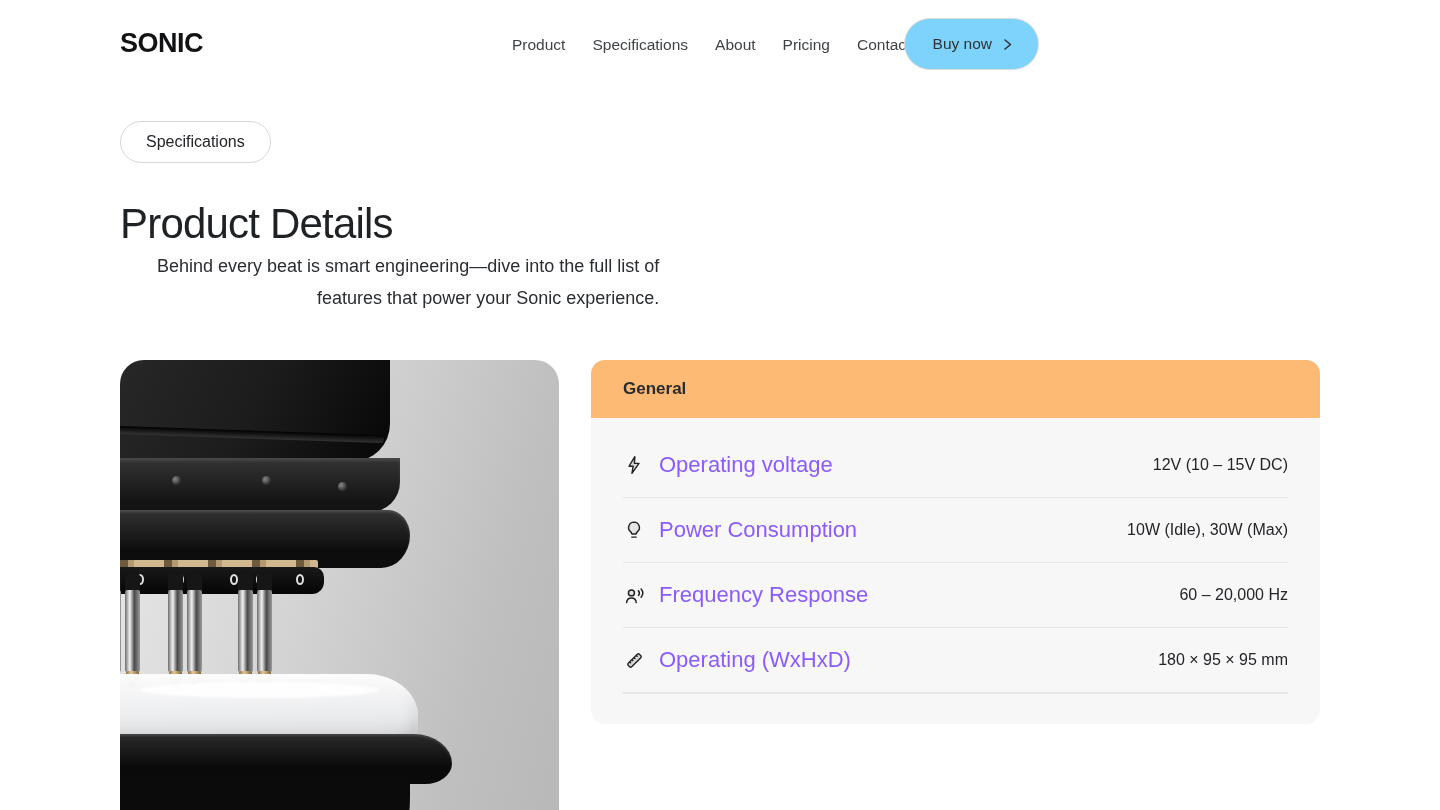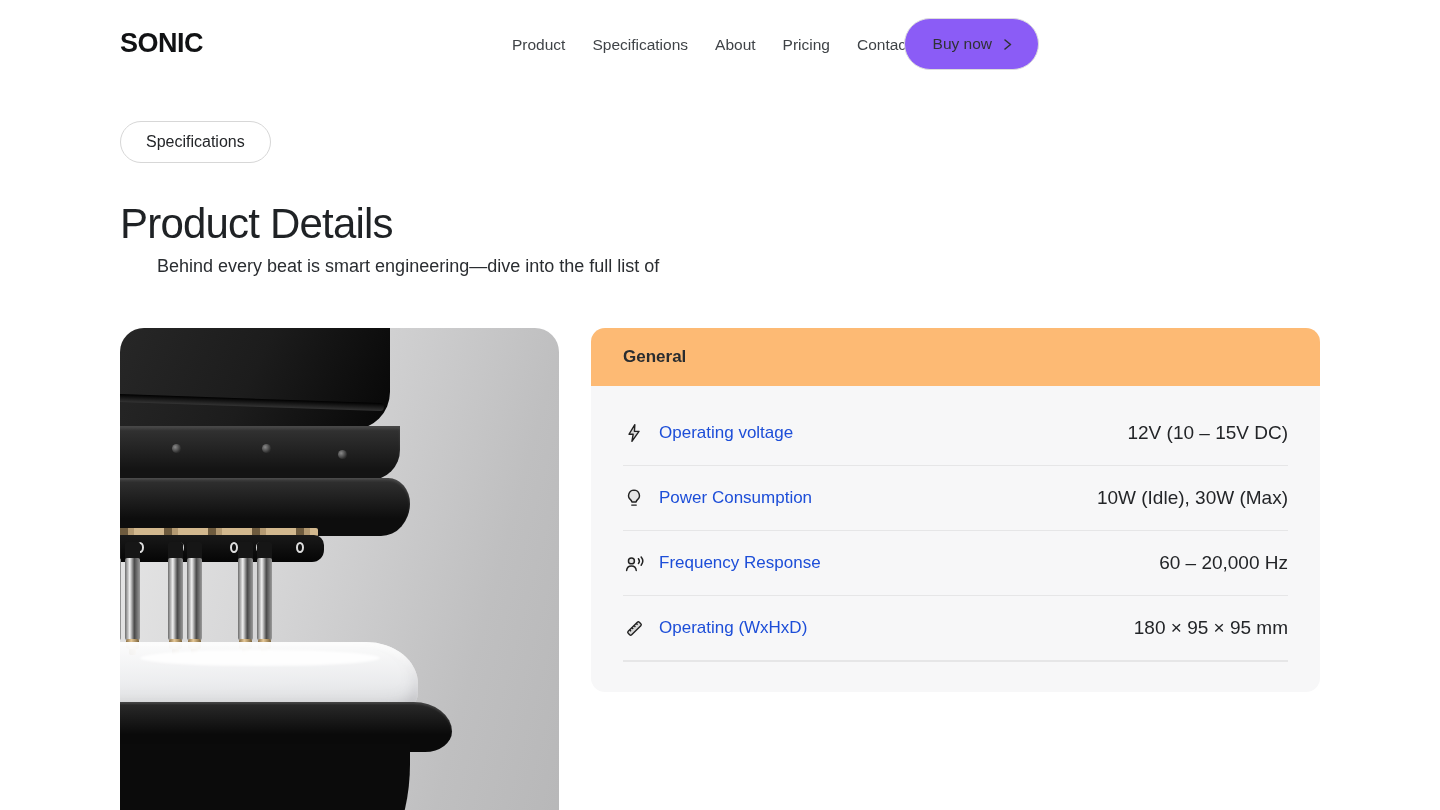--- a/index.html
+++ b/index.html
@@ -7,21 +7,21 @@
     font-family:"Liberation Sans","DejaVu Sans",sans-serif; color:#232528; }
 
   
   .header { position:relative; height:88px; width:1160px; }
   .logo { position:absolute; left:120px; top:28px; font-size:27px; font-weight:800;
     letter-spacing:-0.5px; color:#111214; }
   .nav { position:absolute; left:512px; top:36px; display:flex; gap:27px; }
   .nav a { text-decoration:none; color:#3f4347; font-size:15.5px; cursor:pointer; }
   .buy-btn { position:absolute; right:121px; top:18px; height:52px; padding:0 24px 0 28px;
     display:flex; align-items:center; gap:9px; border:1px solid #dcdcdc; border-radius:26px;
-    background:#8b5cf6; font-size:15.5px; color:#2f3235; cursor:pointer; }
+    background:#7dd3fc; font-size:15.5px; color:#2f3235; cursor:pointer; }
   .buy-btn svg { display:block; }
 
   
   .container { width:1200px; margin:0 auto; }
   .badge { display:inline-flex; align-items:center; margin-top:33px; height:42px;
     padding:0 25px; border:1px solid #d7d7d7; border-radius:21px; font-size:16px;
     color:#232528; background:#fff; }
   .title-row { margin-top:38px; display:flex; justify-content:space-between; align-items:flex-start;flex-direction:column; }
   h1 { font-size:42px; font-weight:500; letter-spacing:-0.8px; color:#1f2225; line-height:1.1; }
   .intro { text-align:right; font-size:18px; line-height:32px; color:#2a2d31; margin-top:3px;margin-left:37px; }
@@ -77,22 +77,22 @@
 
   
   .spec-col { flex:1; }
   .card { border-radius:14px; overflow:hidden; }
   .card-header { background:#fdba74; height:58px; display:flex; align-items:center;
     padding:0 32px; font-size:17px; font-weight:700; color:#292c2f; }
   .card-body { background:#f7f7f8; padding:15px 0 30px; }
   .row { height:64px; display:flex; align-items:center; padding:0 32px; }
   .row .icn { width:22px; height:22px; margin-right:14px; flex:none; display:flex;
     align-items:center; justify-content:center; }
-  .row .lbl { font-size:17px; color:#1d4ed8; }
-  .row .val { margin-left:auto; font-size:19px; color:#232528; }
+  .row .lbl { font-size:22px; color:#8b5cf6; }
+  .row .val { margin-left:auto; font-size:16px; color:#232528; }
   .sep { height:1px; background:#e6e6e7; margin:0 32px; }
 </style>
 </head>
 <body>
 
 <div class="header">
   <div class="logo">SONIC</div>
   <nav class="nav">
     <a>Product</a>
     <a>Specifications</a>
@@ -108,20 +108,21 @@
   </button>
 </div>
 
 <div class="container">
   <div class="badge">Specifications</div>
 
   <div class="title-row">
     <h1>Product Details</h1>
     <div class="intro">
       <div>Behind every beat is smart engineering—dive into the full list of</div>
+      <div>features that power your Sonic experience.</div>
     </div>
   </div>
 
   
   <div class="content">
 
     <div class="photo">
       <div class="cyl"></div>
       <div class="cyl-seam"></div>
       <div class="ring1"></div>

